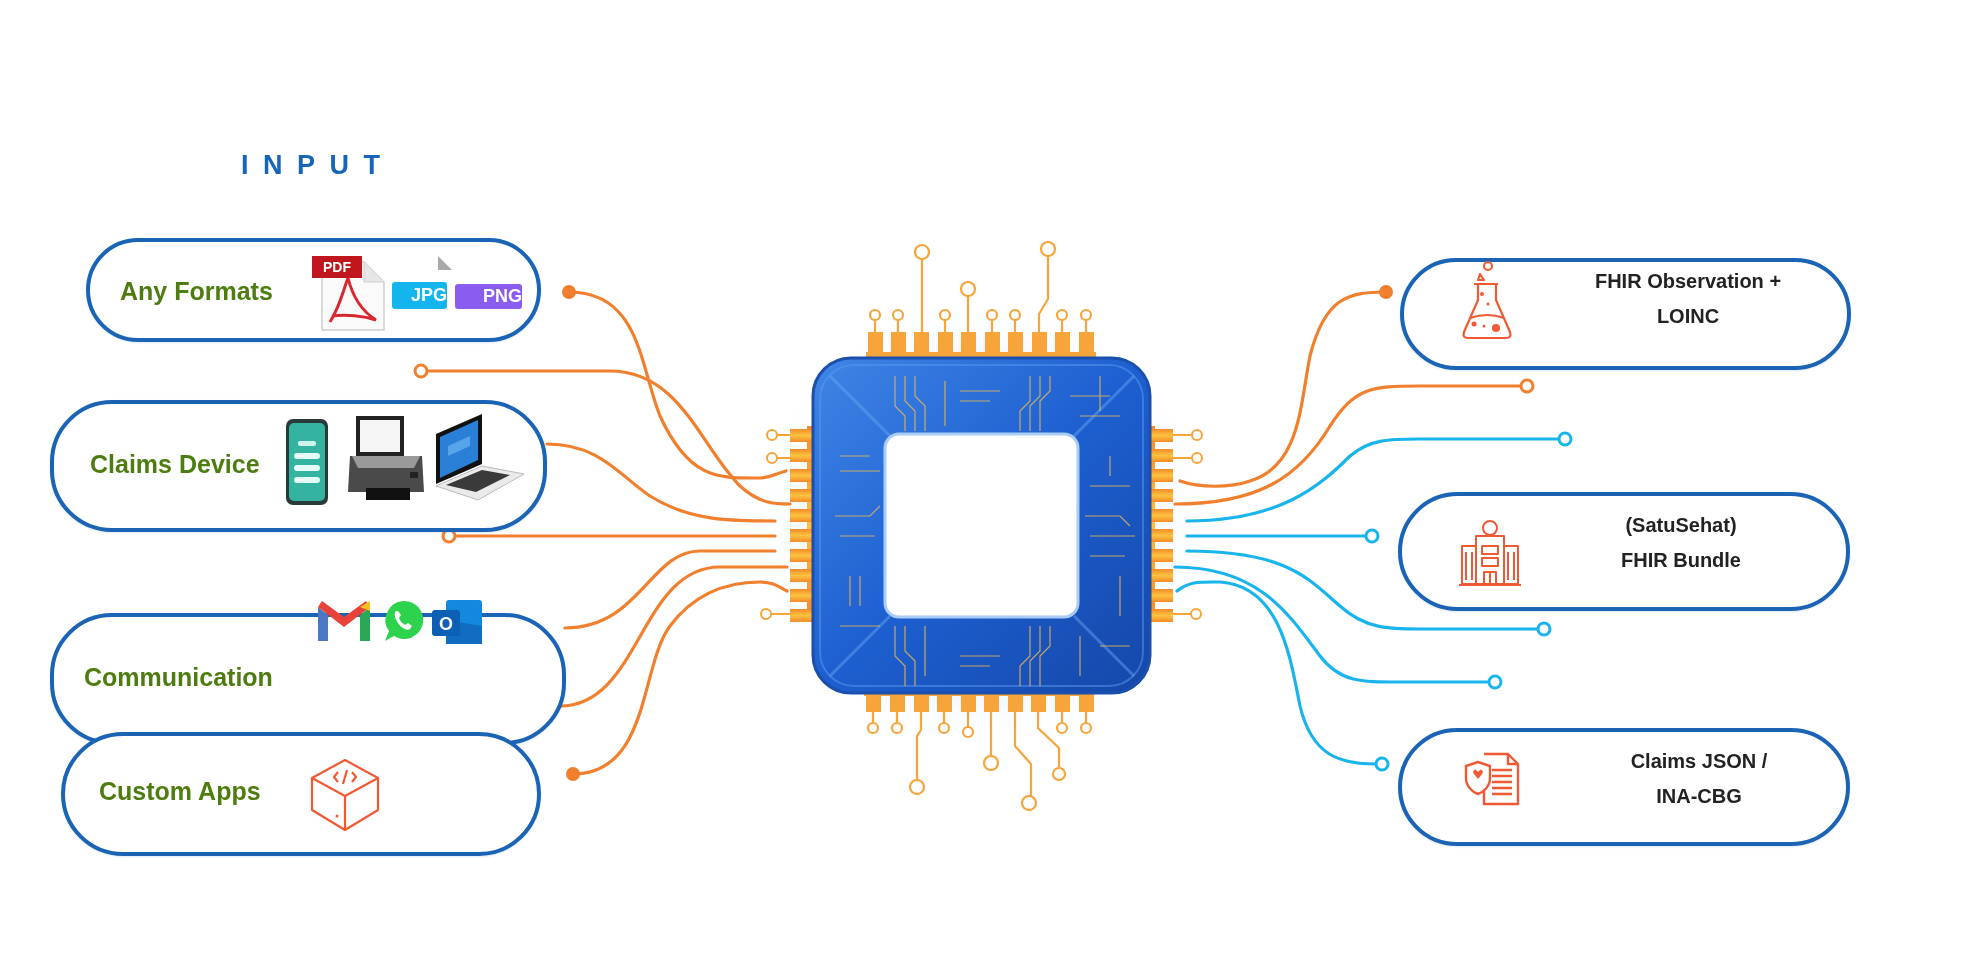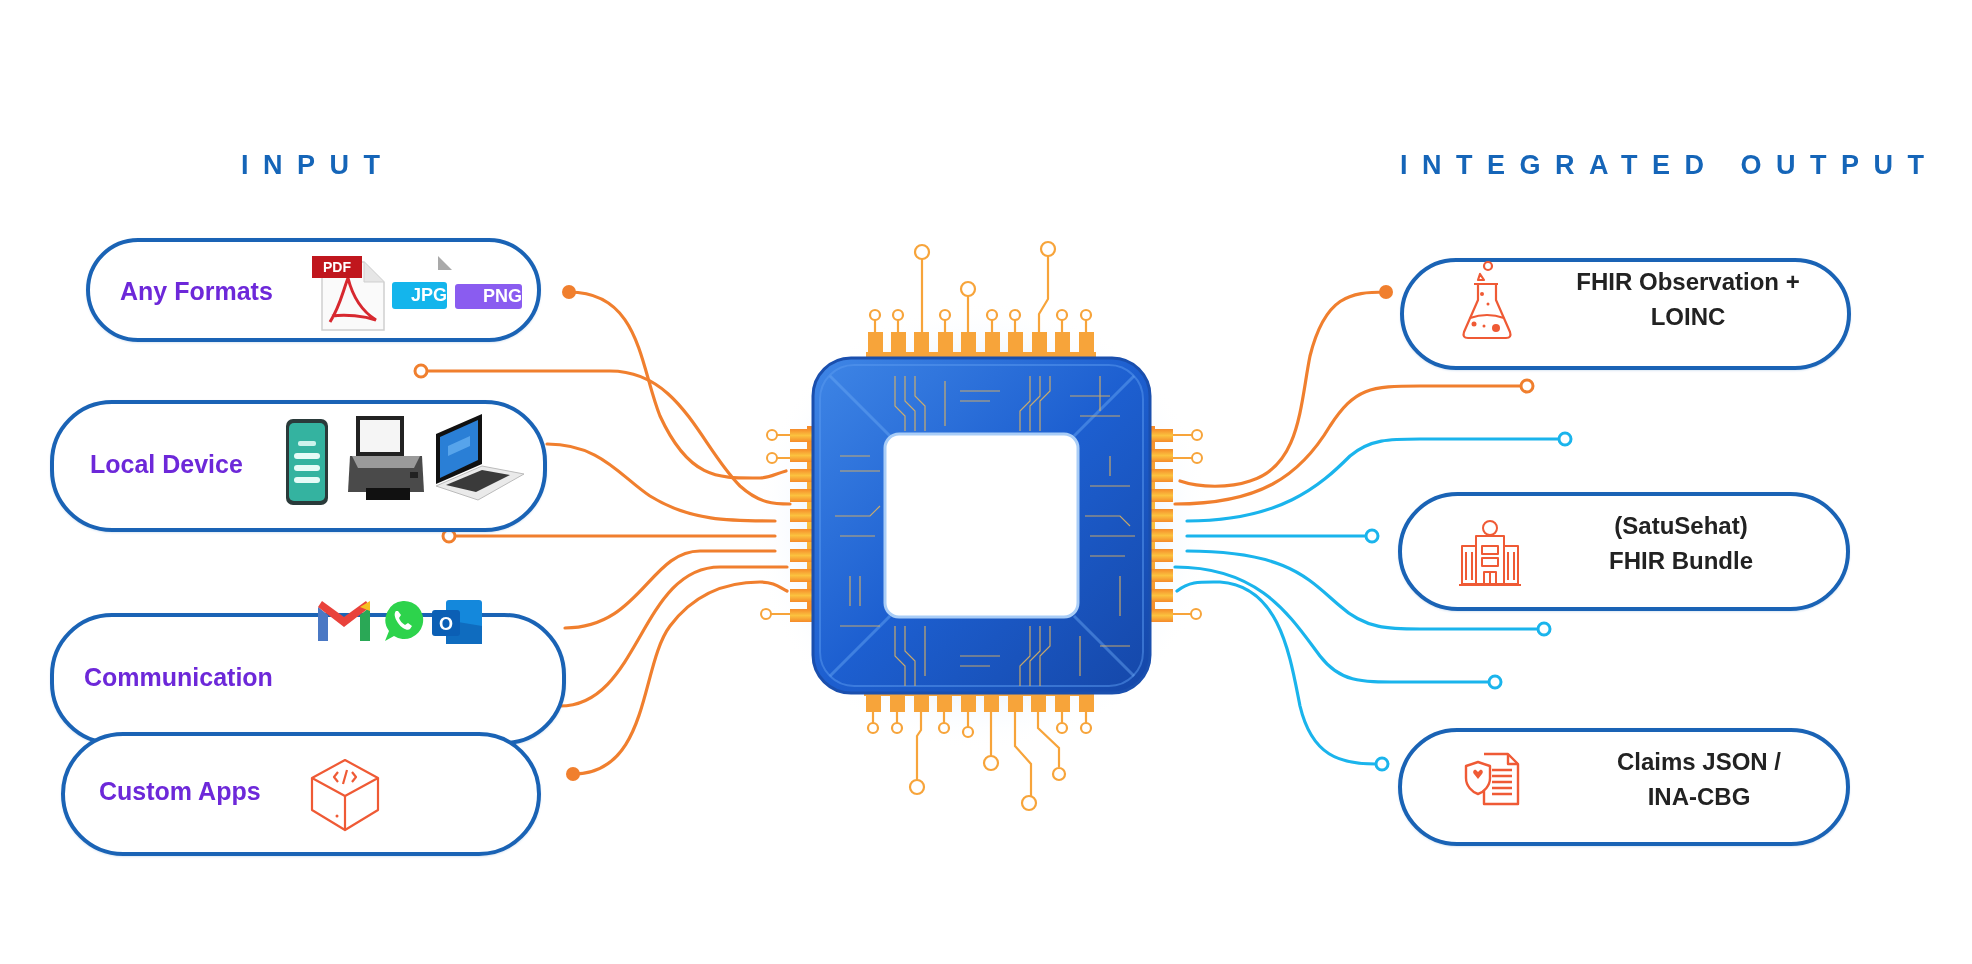--- a/index.html
+++ b/index.html
@@ -1,32 +1,31 @@
 <!DOCTYPE html>
 <html><head>
 <meta charset="utf-8">
 <style>
   html, body { margin:0; padding:0; background:#ffffff; }
   body { width:1972px; height:964px; overflow:hidden; position:relative; font-family:"Liberation Sans", "DejaVu Sans", sans-serif; }
   .canvas { position:absolute; left:0; top:16px; width:1615px; height:964px; }
   .heading { position:absolute; color:#1565b8; font-weight:700; font-size:27px; letter-spacing:14.5px; line-height:30px; white-space:nowrap; }
   .pill { position:absolute; box-sizing:border-box; border:4px solid #1a63b5; border-radius:62px; background:#fff; box-shadow:0 1px 2px rgba(26,99,181,0.15); }
-  .pill-label { position:absolute; font-weight:700; color:#6d28d9; font-size:25px; line-height:30px; white-space:nowrap; }
-  .out-label { position:absolute; font-weight:700; color:#222; font-size:24px; line-height:35px; text-align:center; white-space:nowrap; }
+  .pill-label { position:absolute; font-weight:700; color:#4d7c0f; font-size:25px; line-height:30px; white-space:nowrap; }
+  .out-label { position:absolute; font-weight:700; color:#222; font-size:20px; line-height:35px; text-align:center; white-space:nowrap; }
   .icon { position:absolute; }
   svg.wires { position:absolute; left:0; top:0; width:1972px; height:964px; overflow:visible; }
   .badge { position:absolute; color:#fff; font-weight:700; font-size:18px; text-align:right; border-radius:3px; }
 </style>
 </head>
 <body>
 
 <div class="canvas">
 
   <div class="heading" style="left:241px; top:134px;">INPUT</div>
-  <div class="heading" style="left:1400px; top:134px;">INTEGRATED OUTPUT</div>
 
   <svg class="wires" viewBox="0 0 1972 964">
     <defs>
       <linearGradient id="chipGrad" x1="0" y1="0" x2="1" y2="1">
         <stop offset="0" stop-color="#3f86e6"></stop>
         <stop offset="0.5" stop-color="#1d5fd0"></stop>
         <stop offset="1" stop-color="#1547a8"></stop>
       </linearGradient>
       <linearGradient id="pinGradV" x1="0" y1="0" x2="0" y2="1">
         <stop offset="0" stop-color="#f58a2a"></stop>
@@ -224,21 +223,21 @@
     <rect x="0" y="2" width="50" height="22" fill="#c0161d"></rect>
     <text x="25" y="18" font-family="Liberation Sans, sans-serif" font-weight="700" font-size="14" fill="#ffffff" text-anchor="middle">PDF</text>
   </svg>
   <svg class="icon" style="left:436px; top:238px;" width="20" height="20" viewBox="0 0 20 20">
     <path d="M2,2 L16,16 H2 Z" fill="#a9a9a9"></path>
   </svg>
   <div class="badge" style="left:392px; top:266px; width:55px; height:27px; line-height:27px; background:#14b5ec;">JPG</div>
   <div class="badge" style="left:455px; top:268px; width:67px; height:25px; line-height:25px; background:#8a5cf0;">PNG</div>
 
   <div class="pill" style="left:50px; top:384px; width:497px; height:132px;">
-    <span class="pill-label" style="left:36px; top:45px;">Local Device</span>
+    <span class="pill-label" style="left:36px; top:45px;">Claims Device</span>
   </div>
   <svg class="icon" style="left:284px; top:401px;" width="46" height="90" viewBox="0 0 46 90">
     <rect x="2" y="2" width="42" height="86" rx="7" fill="#2a3a3a"></rect>
     <rect x="5" y="6" width="36" height="78" rx="5" fill="#34b3a0"></rect>
     <rect x="10" y="36" width="26" height="6" rx="3" fill="#e6fbf7"></rect>
     <rect x="10" y="48" width="26" height="6" rx="3" fill="#e6fbf7"></rect>
     <rect x="10" y="60" width="26" height="6" rx="3" fill="#e6fbf7"></rect>
     <rect x="14" y="24" width="18" height="5" rx="2" fill="#cdf3ec"></rect>
   </svg>
   <svg class="icon" style="left:344px; top:398px;" width="84" height="90" viewBox="0 0 84 90">

